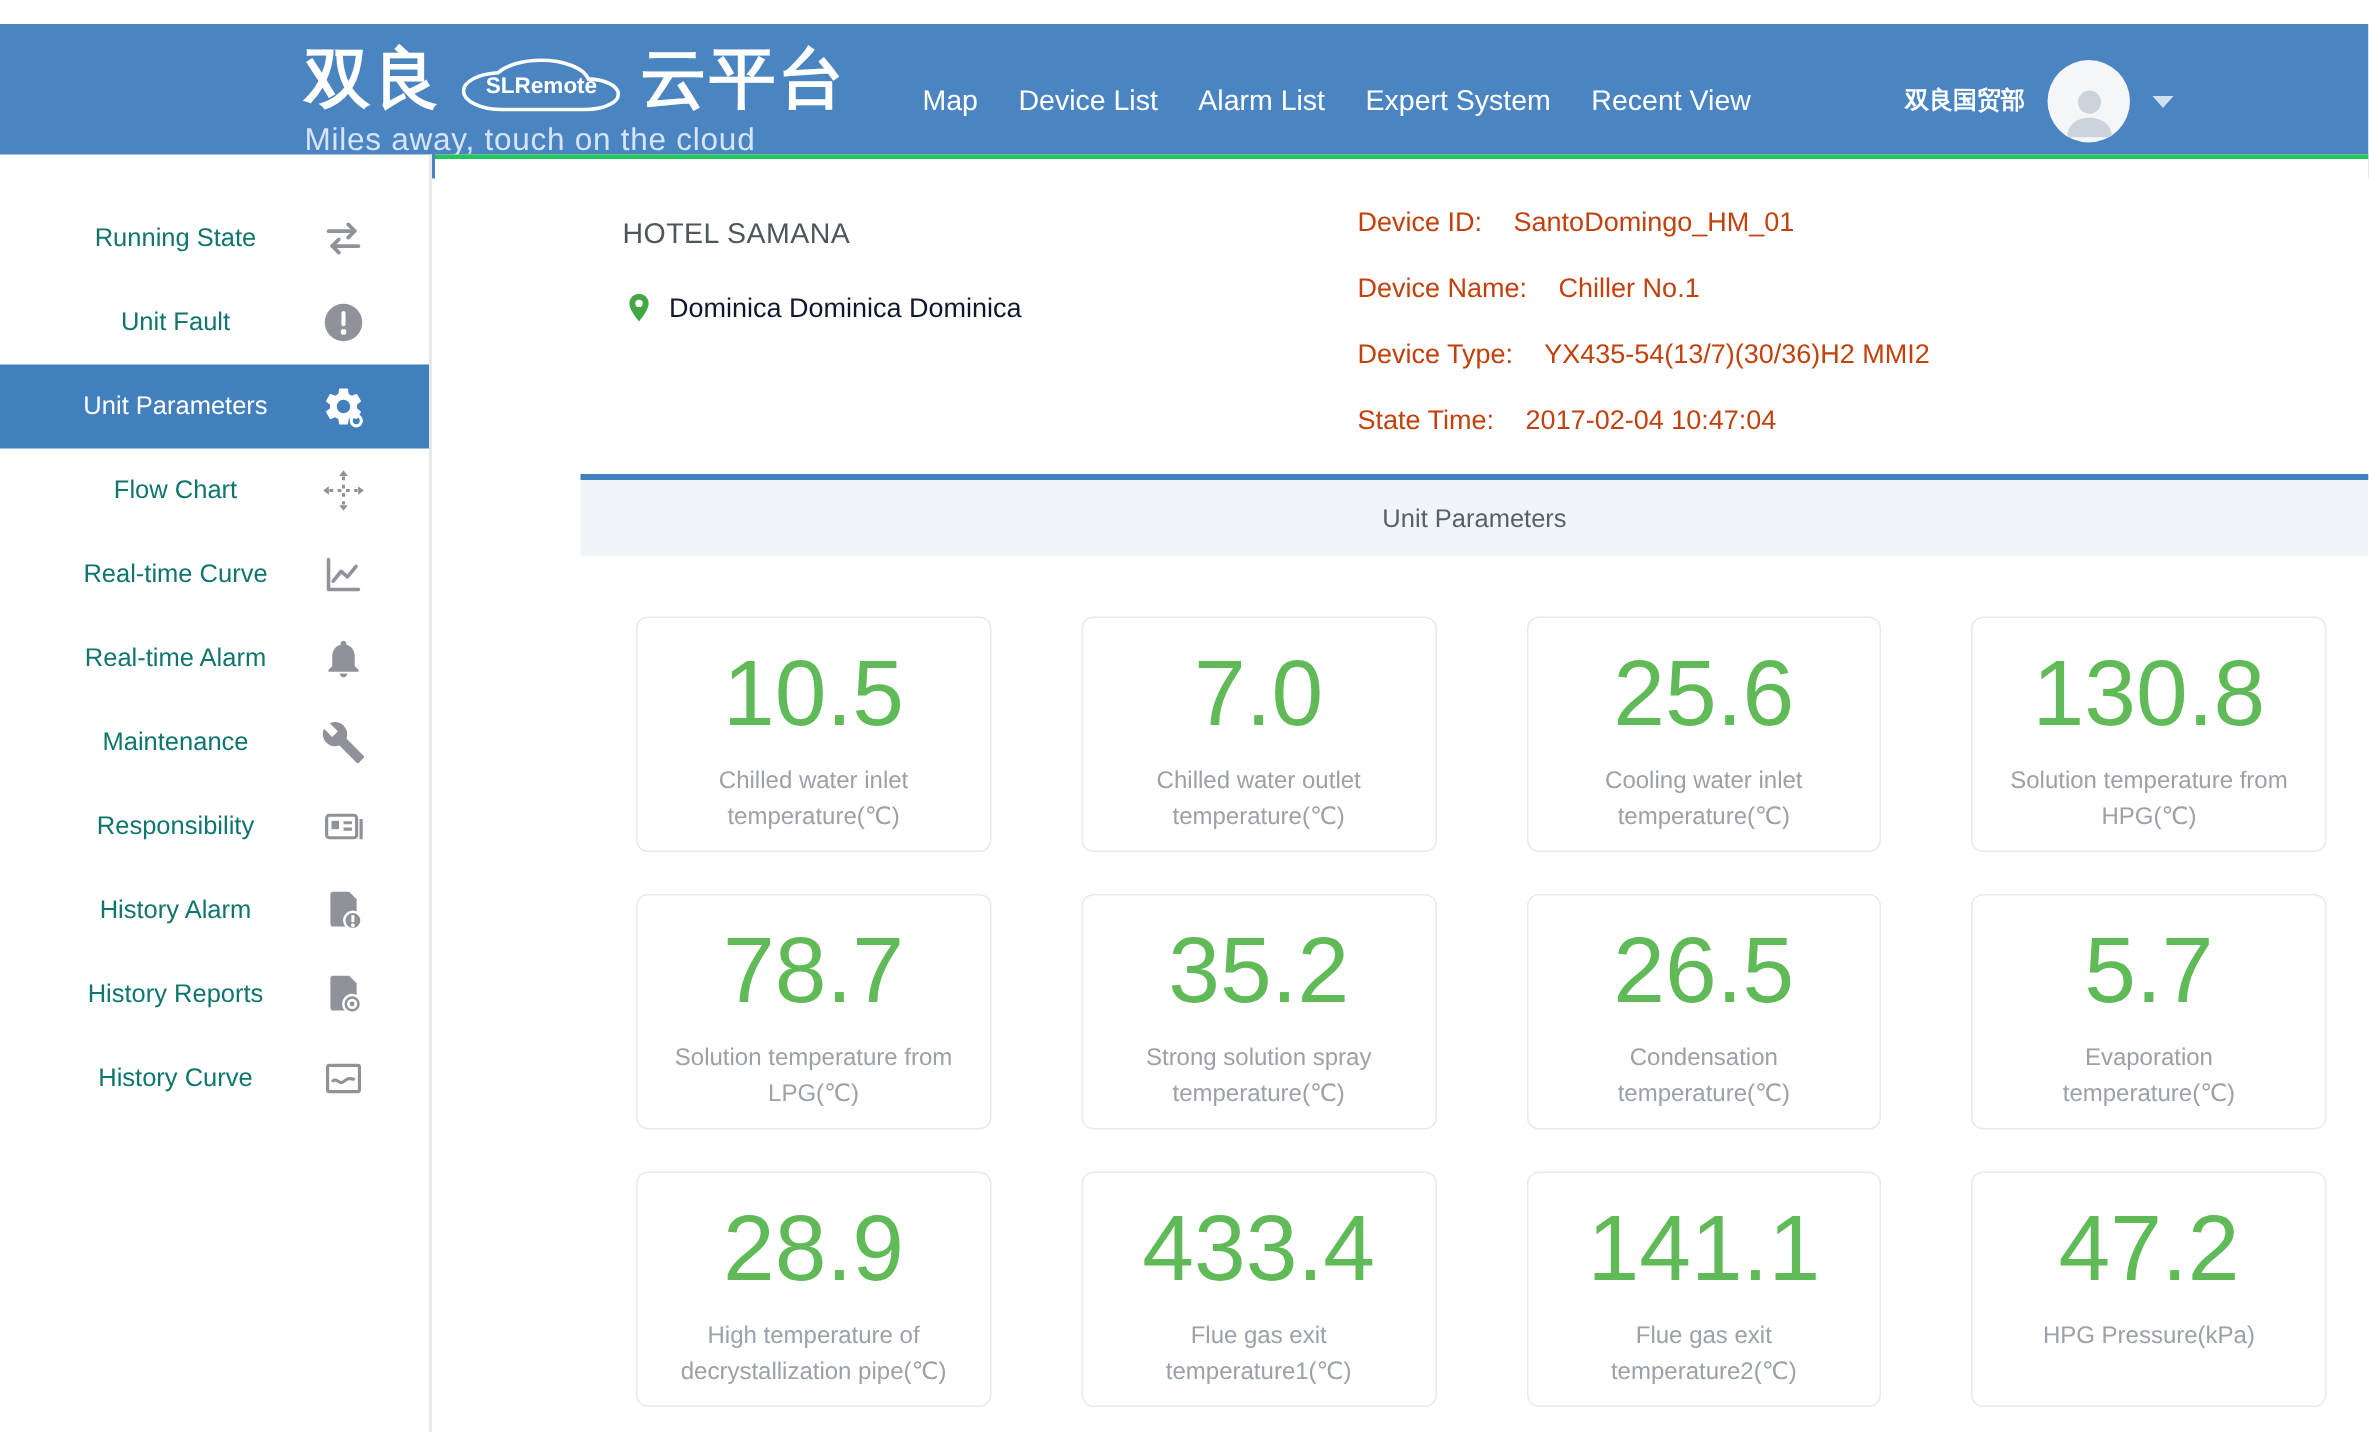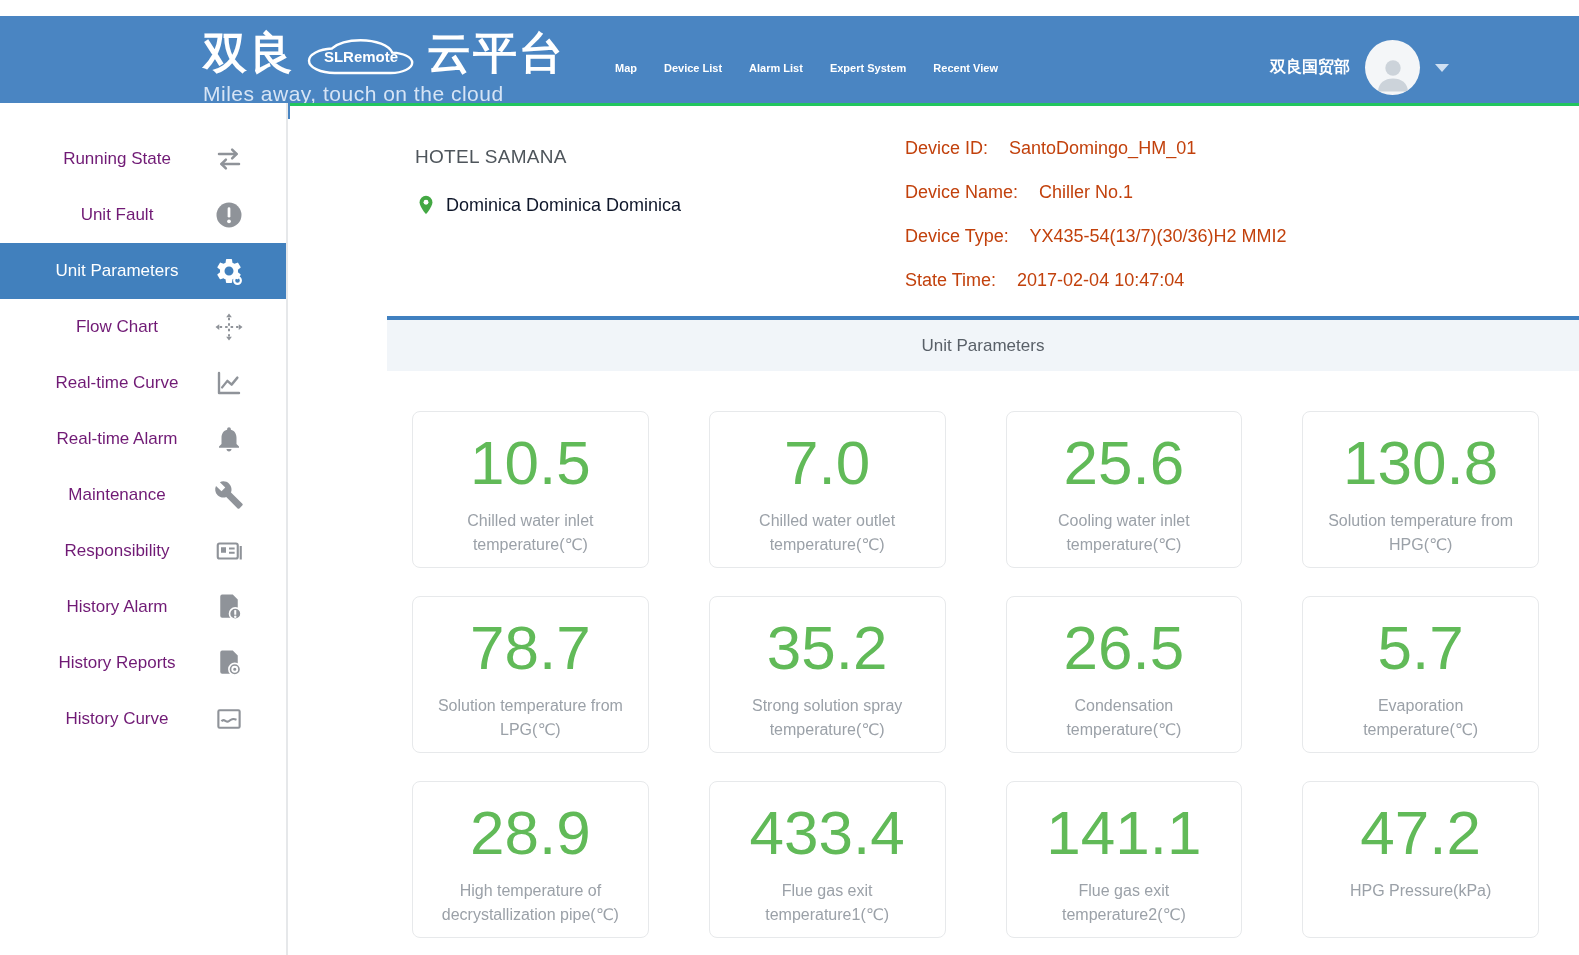--- a/index.html
+++ b/index.html
@@ -13,38 +13,38 @@
   header {
     position:absolute; top:16px; left:0; width:100%; height:103px;
     background:#4a85c2; display:flex; align-items:center;
   }
   .brand { margin-left:203px; flex:0 0 auto; }
   .brand-row { display:flex; align-items:center; gap:10px; }
   .logo-cn { color:#fff; font-size:44px; font-weight:bold; line-height:1; letter-spacing:2px; }
   .cloud-badge { display:block; }
   .tagline { color:#d6e4f5; font-size:21px; margin-top:5px; letter-spacing:.5px; }
   nav { display:flex; gap:27px; margin-left:50px; }
-  .nav-item { color:#fff; font-size:11px; font-weight:bold; cursor:pointer; white-space:nowrap; }
+  .nav-item { color:#fff; font-size:19px; font-weight:normal; cursor:pointer; white-space:nowrap; }
   .user { margin-left:auto; margin-right:130px; display:flex; align-items:center; gap:15px;text-align:right; }
   .user-name { color:#fff; font-size:16px; font-weight:bold; }
   .avatar {
     width:55px; height:55px; border-radius:50%; background:#f4f6f8;
     display:flex; align-items:flex-end; justify-content:center; overflow:hidden; cursor:pointer;
   }
   .avatar svg { width:42px; height:42px; }
   .caret { width:0; height:0; border-left:7px solid transparent; border-right:7px solid transparent;
            border-top:8px solid #cfe0f2; cursor:pointer; }
 
   
   aside {
     position:absolute; top:103px; left:0; width:288px; bottom:0;
     background:#fff; border-right:2px solid #e6e8ea; padding-top:28px;
   }
   .side-item { height:56px; display:flex; align-items:center; padding:0 38px 0 28px; cursor:pointer; }
-  .side-label { flex:1; text-align:center; color:#701a75; font-size:17px; }
+  .side-label { flex:1; text-align:center; color:#0f766e; font-size:17px; }
   .side-icon { width:38px; height:38px; margin-left:4px; display:flex; align-items:center; justify-content:center; color:#8f9399; }
   .side-icon svg { width:30px; height:30px; }
   .side-item.active { background:#4180bd; }
   .side-item.active .side-label { color:#fff; }
   .side-item.active .side-icon { color:#fff; }
 
   
   main { position:absolute; top:103px; left:290px; right:0; bottom:0; background:#fff; border-top:3px solid #22c55e; }
   .site { position:absolute; left:125px; top:40px; }
   .site-name { font-size:19px; color:#4e555b; letter-spacing:.3px; }
@@ -55,21 +55,21 @@
   .device-row .lbl { margin-right:16px; }
 
   .section {
     position:absolute; left:97px; right:0; top:210px; height:55px;
     border-top:4px solid #4080c0; background:#f1f5f9;
     display:flex; align-items:center; justify-content:center;
     font-size:17px; color:#596068;
   }
 
   .cards {
-    position:absolute; left:122px; top:305px; width:1127px;
+    position:absolute; left:134px; top:305px; width:1127px;
     display:grid; grid-template-columns:repeat(4,1fr); column-gap:60px; row-gap:28px;
   }
   .card {
     height:157px; background:#fff; border:1px solid #e7e9eb; border-radius:8px;
     text-align:center; padding-top:12px;
   }
   .card-value { font-size:62px; color:#61ba58; line-height:1.25; }
   .card-label { font-size:16px; color:#9ba1a8; line-height:1.5; max-width:195px; margin:7px auto 0; }
 </style>
 </head>

